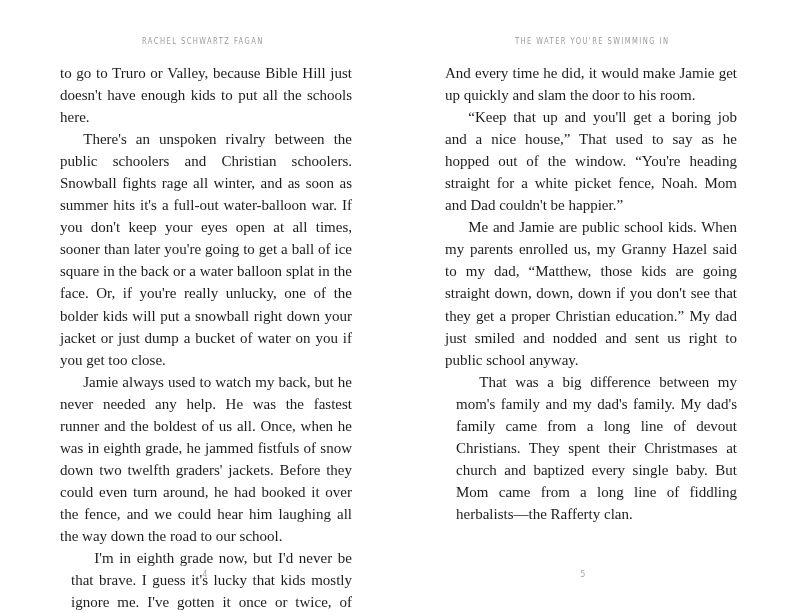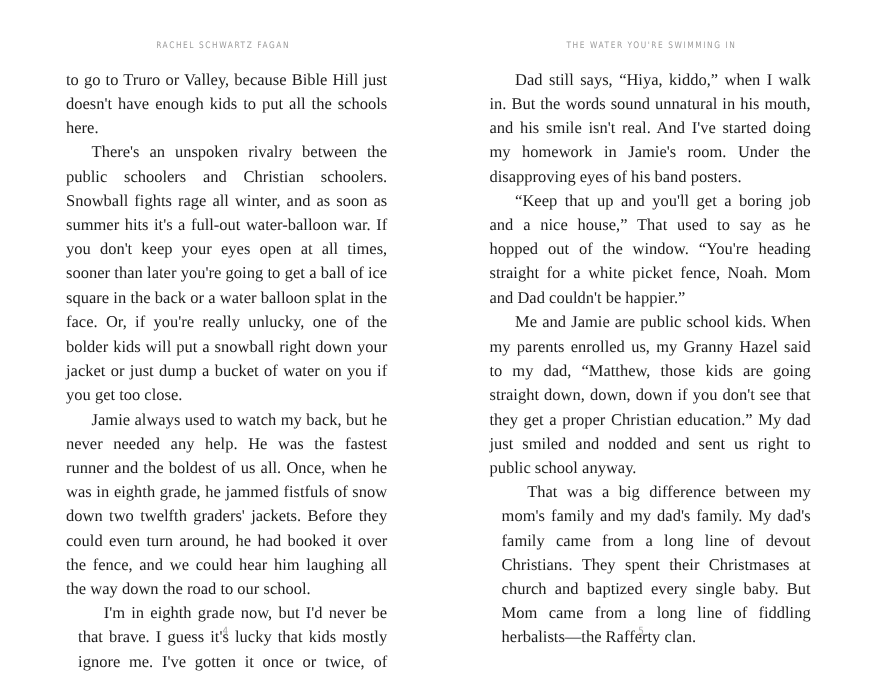--- a/index.html
+++ b/index.html
@@ -99,21 +99,21 @@
         <p class="indent">There's an unspoken rivalry between the public schoolers and Christian schoolers. Snowball fights rage all winter, and as soon as summer hits it's a full-out water-balloon war. If you don't keep your eyes open at all times, sooner than later you're going to get a ball of ice square in the back or a water balloon splat in the face. Or, if you're really unlucky, one of the bolder kids will put a snowball right down your jacket or just dump a bucket of water on you if you get too close.</p>
         <p class="indent">Jamie always used to watch my back, but he never needed any help. He was the fastest runner and the boldest of us all. Once, when he was in eighth grade, he jammed fistfuls of snow down two twelfth graders' jackets. Before they could even turn around, he had booked it over the fence, and we could hear him laughing all the way down the road to our school.</p>
         <p class="indent">I'm in eighth grade now, but I'd never be that brave. I guess it's lucky that kids mostly ignore me. I've gotten it once or twice, of course. But more often than not, other kids act like I'm invisible. Sure, I say hi to people in the halls sometimes. Or they say hi to me. But I never get invited to birthday parties or other kids' houses or anything like that.</p>
       </div>
     <div class="folio">4</div>
   </div>
 
   <div class="page page-right">
     <div class="running-head">THE WATER YOU'RE SWIMMING IN</div>
     <div class="textblock">
-        <p class="indent">Dad still says, “Hiya, kiddo,” when I walk in. But the words sound unnatural in his mouth, and his smile isn't real. And I've started doing my homework in Jamie's room. Under the disapproving eyes of his band posters.</p>
+        <p>And every time he did, it would make Jamie get up quickly and slam the door to his room.</p>
         <p class="indent">“Keep that up and you'll get a boring job and a nice house,” That used to say as he hopped out of the window. “You're heading straight for a white picket fence, Noah. Mom and Dad couldn't be happier.”</p>
         <p class="indent">Me and Jamie are public school kids. When my parents enrolled us, my Granny Hazel said to my dad, “Matthew, those kids are going straight down, down, down if you don't see that they get a proper Christian education.” My dad just smiled and nodded and sent us right to public school anyway.</p>
         <p class="indent">That was a big difference between my mom's family and my dad's family. My dad's family came from a long line of devout Christians. They spent their Christmases at church and baptized every single baby. But Mom came from a long line of fiddling herbalists—the Rafferty clan.</p>
       </div>
     <div class="folio">5</div>
   </div>
 
 </div>
 
 </body></html>

